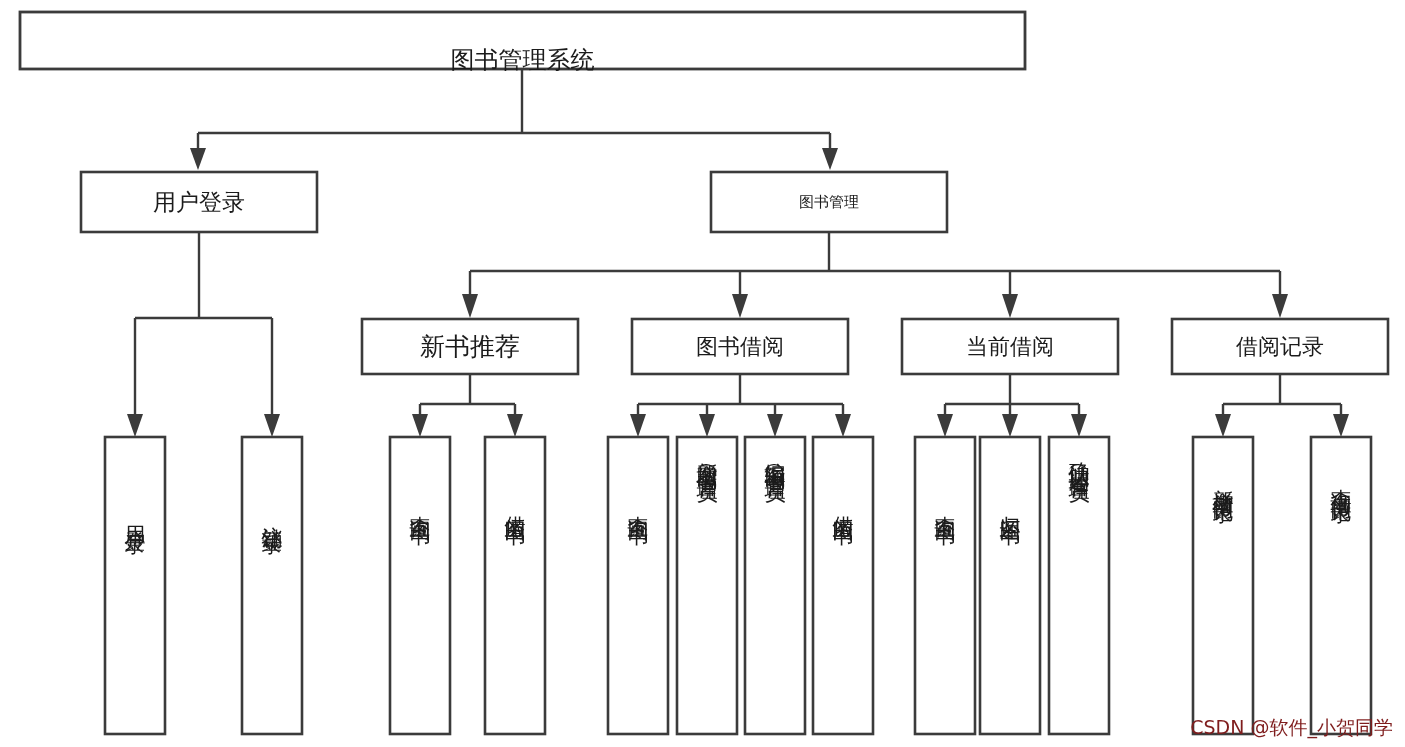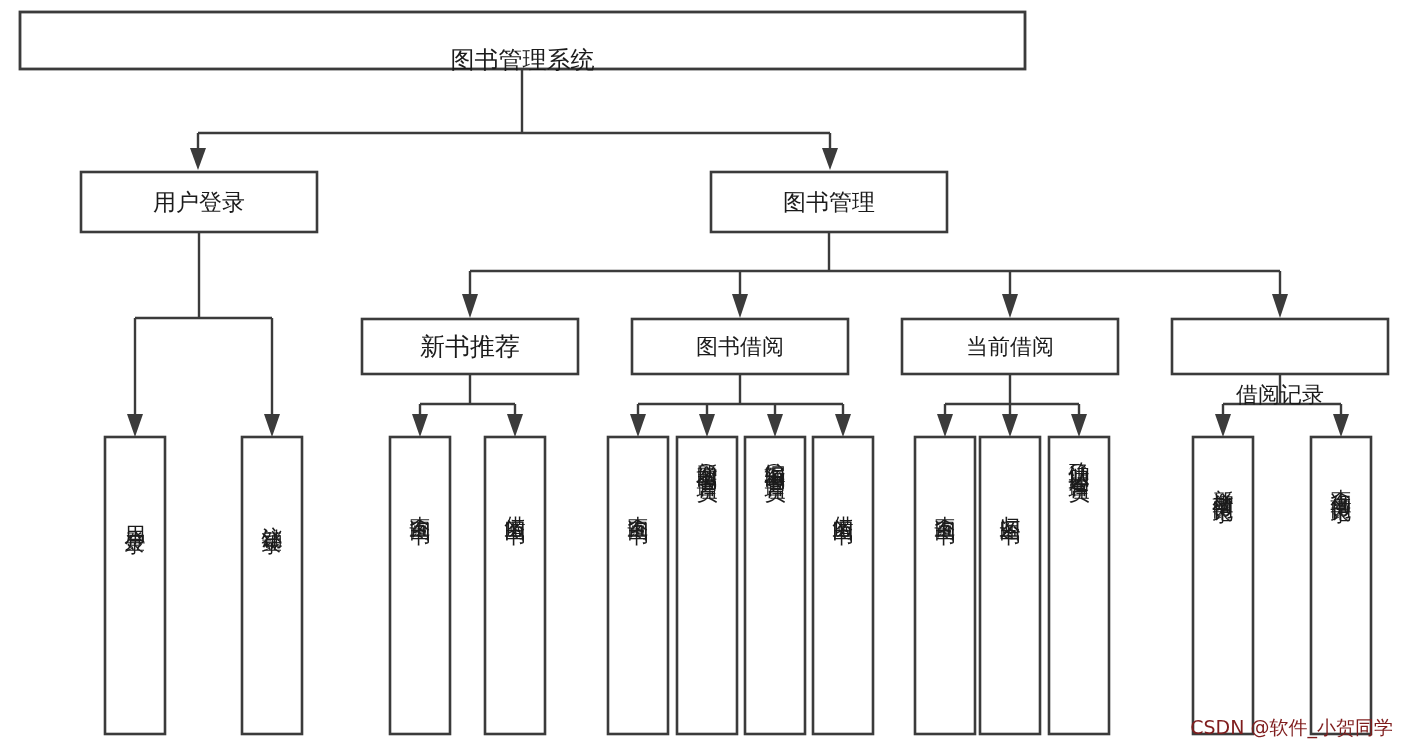--- a/index.html
+++ b/index.html
@@ -180,33 +180,33 @@
   </svg>
 
   <div class="hlabel-wrap" style="left:20px; top:12px; width:1005px; height:57px;">
     <span class="hlabel" style="font-size:24px;margin-top:39px;">图书管理系统</span>
   </div>
 
   <div class="hlabel-wrap" style="left:81px; top:172px; width:236px; height:60px;">
     <span class="hlabel" style="font-size:23px;">用户登录</span>
   </div>
   <div class="hlabel-wrap" style="left:711px; top:172px; width:236px; height:60px;">
-    <span class="hlabel" style="font-size:23px;">图书管理</span>
+    <span class="hlabel" style="font-size:15px;">图书管理</span>
   </div>
 
   <div class="hlabel-wrap" style="left:362px; top:319px; width:216px; height:55px;">
     <span class="hlabel" style="font-size:25px;">新书推荐</span>
   </div>
   <div class="hlabel-wrap" style="left:902px; top:319px; width:216px; height:55px;">
     <span class="hlabel" style="font-size:22px;">当前借阅</span>
   </div>
   <div class="hlabel-wrap" style="left:632px; top:319px; width:216px; height:55px;">
     <span class="hlabel" style="font-size:22px;">图书借阅</span>
   </div>
-  <div class="hlabel-wrap" style="left:1172px; top:319px; width:216px; height:55px;margin-top:48px;">
+  <div class="hlabel-wrap" style="left:1172px; top:319px; width:216px; height:55px;">
     <span class="hlabel" style="font-size:22px;">借阅记录</span>
   </div>
 
   <div class="vlabel-wrap" style="left:105px; top:437px; width:60px; height:297px; padding-top:72px;">
     <span class="vlabel">用户登录</span>
   </div>
   <div class="vlabel-wrap" style="left:242px; top:437px; width:60px; height:297px; padding-top:72px;">
     <span class="vlabel">注销登录</span>
   </div>
 

